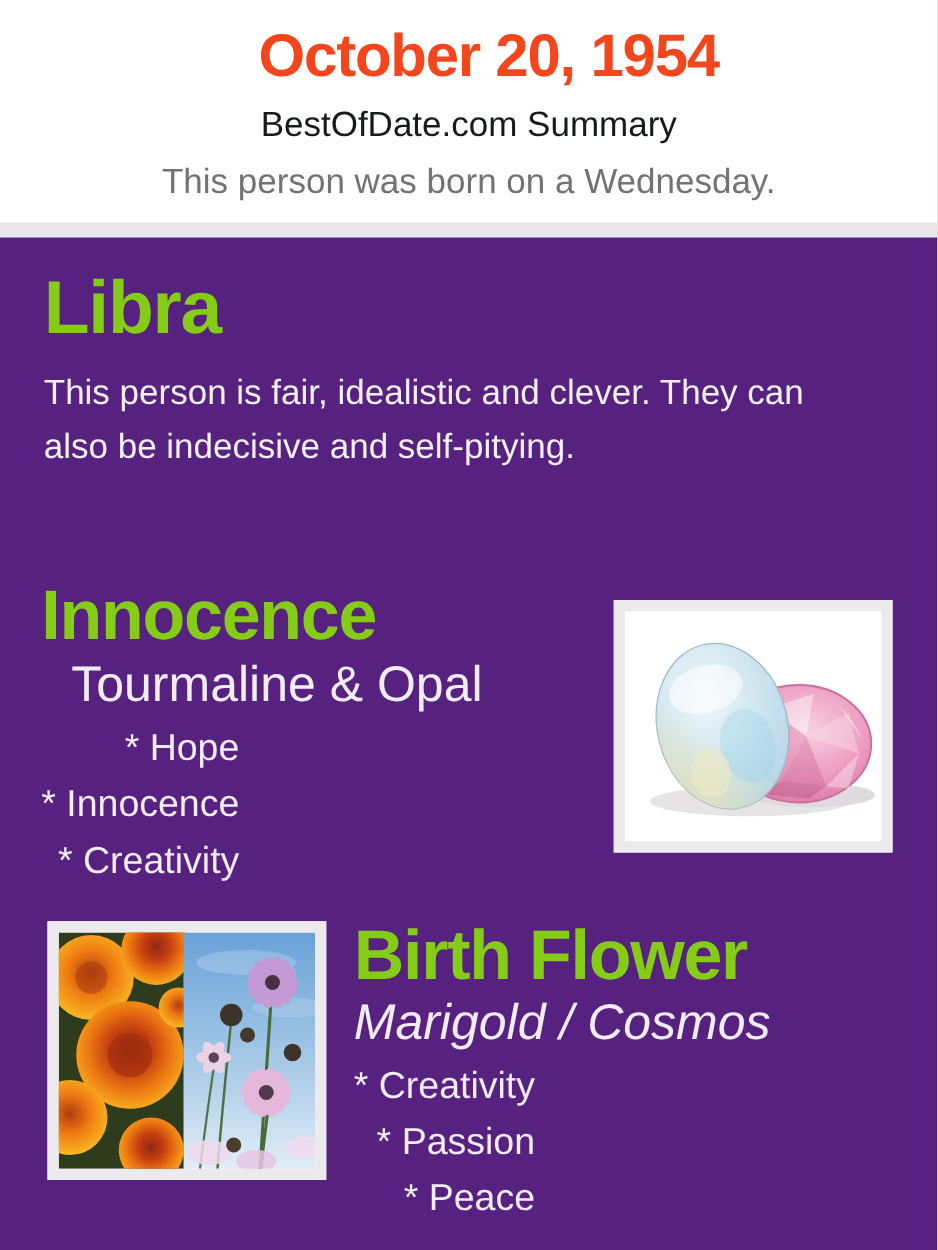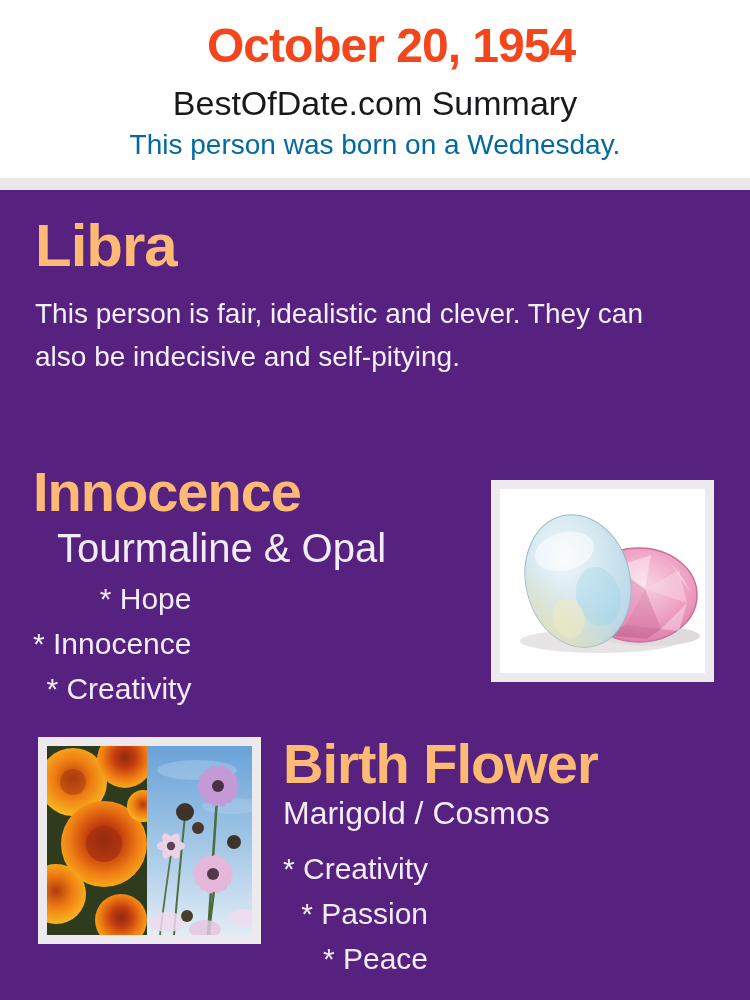--- a/index.html
+++ b/index.html
@@ -5,42 +5,42 @@
   html,body { margin:0; padding:0; background:#ffffff; }
   body { width:750px; height:1000px; font-family:"Liberation Sans", sans-serif; }
   .page { position:relative; width:750px; height:1000px; overflow:hidden; background:#ffffff; }
 
   
   .header { position:absolute; top:0; left:0; width:750px; height:178px; background:#ffffff; }
   .date-title { position:absolute; top:18px; left:0; width:750px; margin:0;
                 text-align:center; font-size:48px; font-weight:bold; letter-spacing:-1px;
                 color:#F4461D;padding-left:16px; }
   .site-summary { position:absolute; top:84px; left:0; width:750px;
-                  text-align:center; font-size:34px; color:#17191C; }
+                  text-align:center; font-size:28px; color:#17191C; }
   .weekday-line { position:absolute; top:129px; left:0; width:750px;
-                  text-align:center; font-size:28px; color:#0369a1; }
+                  text-align:center; font-size:28px; color:#737373; }
   .divider { position:absolute; top:178px; left:0; width:750px; height:12px; background:#E9E7EA; }
 
   
   .panel { position:absolute; top:190px; left:0; width:750px; height:810px;
            background:#572180; color:#F1ECF6; }
-  .panel h2 { margin:0; font-weight:bold; letter-spacing:-1px; color:#fdba74; }
+  .panel h2 { margin:0; font-weight:bold; letter-spacing:-1px; color:#84cc16; }
 
   .zodiac-heading { position:absolute; left:35px; top:26px; font-size:60px; line-height:1; }
   .zodiac-desc { position:absolute; left:35px; top:102px; width:625px; margin:0;
                  font-size:28px; line-height:43px; color:#F3EFF7; }
 
   .birthstone-heading { position:absolute; left:33px; top:274px; font-size:56px; line-height:1; }
   .birthstone-names  { position:absolute; left:33px; top:336px; font-size:40px; line-height:1.1;margin-left:24px; }
   .trait-list { position:absolute; margin:0; padding:0; list-style:none; font-size:30px; }
   .trait-list li { height:45px;text-align:right; }
   .birthstone-traits { left:33px; top:392px; }
 
   .flower-heading { position:absolute; left:283px; top:546px; font-size:56px; line-height:1; }
-  .flower-names   { position:absolute; left:283px; top:606px; font-size:32px; line-height:1.1; }
+  .flower-names   { position:absolute; left:283px; top:606px; font-size:40px; line-height:1.1;font-style:italic; }
   .flower-traits  { left:283px; top:662px; }
 
   
   .photo-card { position:absolute; margin:0; background:#ffffff;
                 border:9px solid #ECEAED; box-sizing:border-box; }
   .gem-card    { left:491px; top:290px; width:223px; height:202px; }
   .flower-card { left:38px;  top:547px; width:223px; height:207px; }
   .photo-card svg { display:block; width:100%; height:100%; }
 </style>
 </head>

